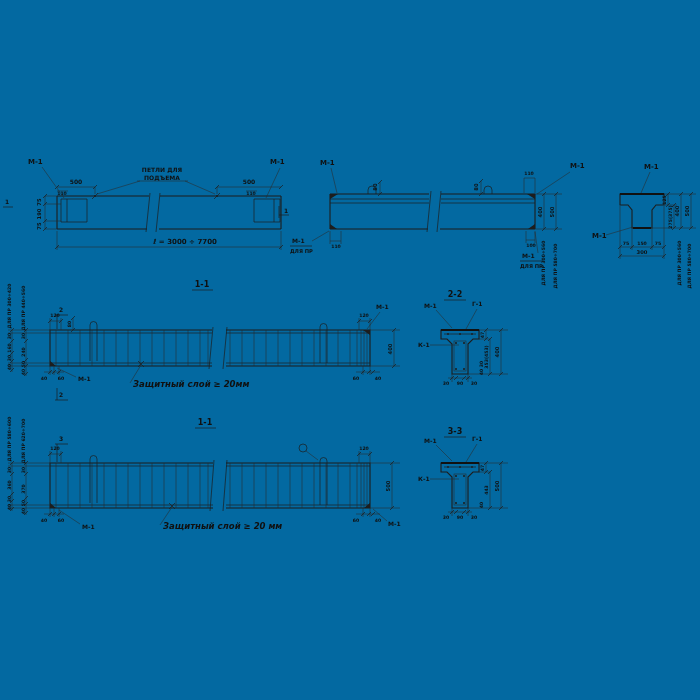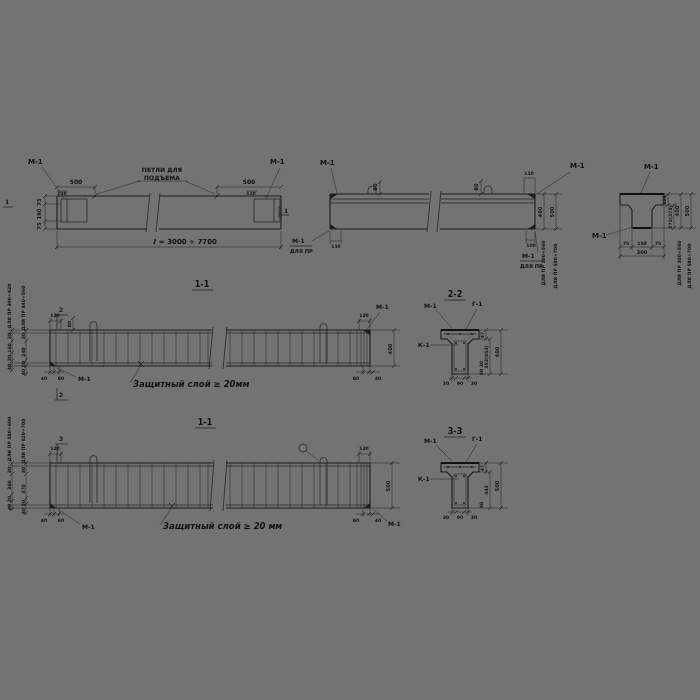--- a/index.html
+++ b/index.html
@@ -1,16 +1,16 @@
 <!DOCTYPE html>
 <html><head>
 <meta charset="utf-8">
 <style>
   html,body{margin:0;padding:0;background:#ffffff;}
-  .page{width:700px;height:700px;background:#737373;position:relative;overflow:hidden;}
+  .page{width:700px;height:700px;background:#0369a1;position:relative;overflow:hidden;}
   svg{display:block;}
   .ln{stroke:#1d1d1d;stroke-width:0.7;fill:none;}
   .ln2{stroke:#1d1d1d;stroke-width:1.1;fill:none;}
   .thk{stroke:#111;stroke-width:2;fill:none;}
   .fil{fill:#1d1d1d;stroke:none;}
   .thin{stroke:#2a2a2a;stroke-width:0.55;fill:none;}
   text{font-family:"DejaVu Sans",sans-serif;fill:#101010;}
   .t7{font-size:7px;font-weight:bold;}
   .t6{font-size:6px;font-weight:bold;}
   .t5{font-size:5.2px;font-weight:bold;}

